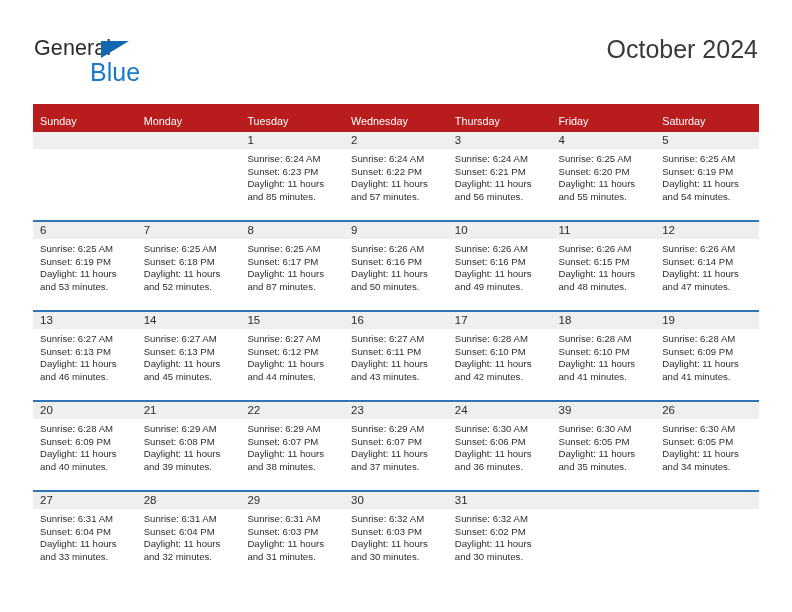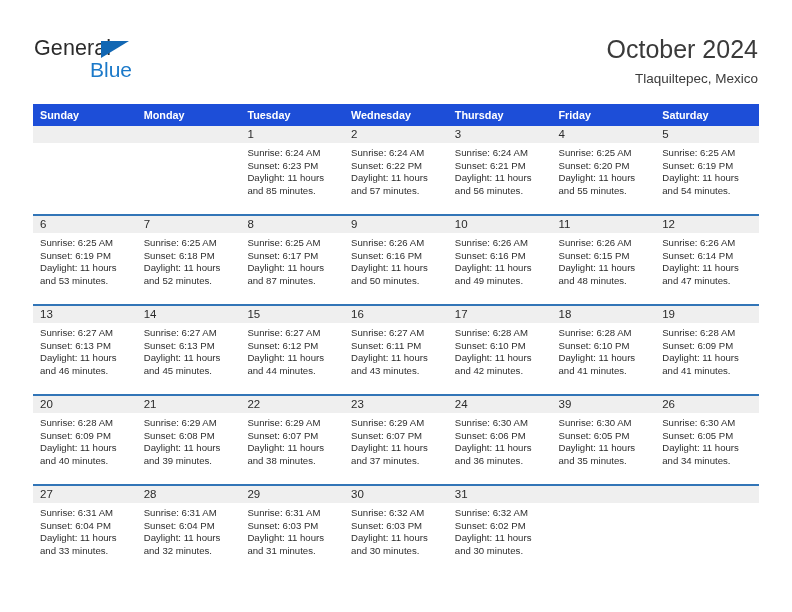--- a/index.html
+++ b/index.html
@@ -50,21 +50,21 @@
     top: 5px;
     width: 0;
     height: 0;
     border-left: 28px solid #1267b3;
     border-bottom: 17px solid transparent;
   }
   .logo-blue {
     position: absolute;
     left: 56px;
     top: 22px;
-    font-size: 21px;
+    font-size: 25px;
     color: #1b79c9;
     font-family: "Liberation Sans", sans-serif;
   }
   .title-block {
     position: absolute;
     right: 34px;
     top: 34px;
     text-align: right;
   }
   .month-title {
@@ -83,26 +83,26 @@
   
   .cal {
     position: absolute;
     left: 33px;
     top: 104px;
     width: 726px;
     border-collapse: collapse;
     table-layout: fixed;
   }
   .cal th {
-    background: #1d4ed8;
+    background: #b91c1c;
     color: #ffffff;
     font-size: 10.8px;
-    font-weight: bold;
+    font-weight: normal;
     text-align: left;
-    padding: 5px 0 5px 7px;
+    padding: 11px 0 5px 7px;
     height: 12px;
     line-height: 12px;
   }
   .cal td {
     vertical-align: top;
     padding: 0;
     width: 103.7px;
     border-top: 2px solid #3275b7;
     background: #ffffff;
   }
@@ -144,21 +144,20 @@
   <div class="head">
 
     <div class="logo">
       <span class="logo-general">General</span>
       <span class="logo-tri"></span>
       <span class="logo-blue">Blue</span>
     </div>
 
     <div class="title-block">
       <div class="month-title">October 2024</div>
-      <div class="location">Tlaquiltepec, Mexico</div>
     </div>
 
   </div>
 
   <table class="cal">
     <thead>
       <tr>
           <th>Sunday</th>
           <th>Monday</th>
           <th>Tuesday</th>

